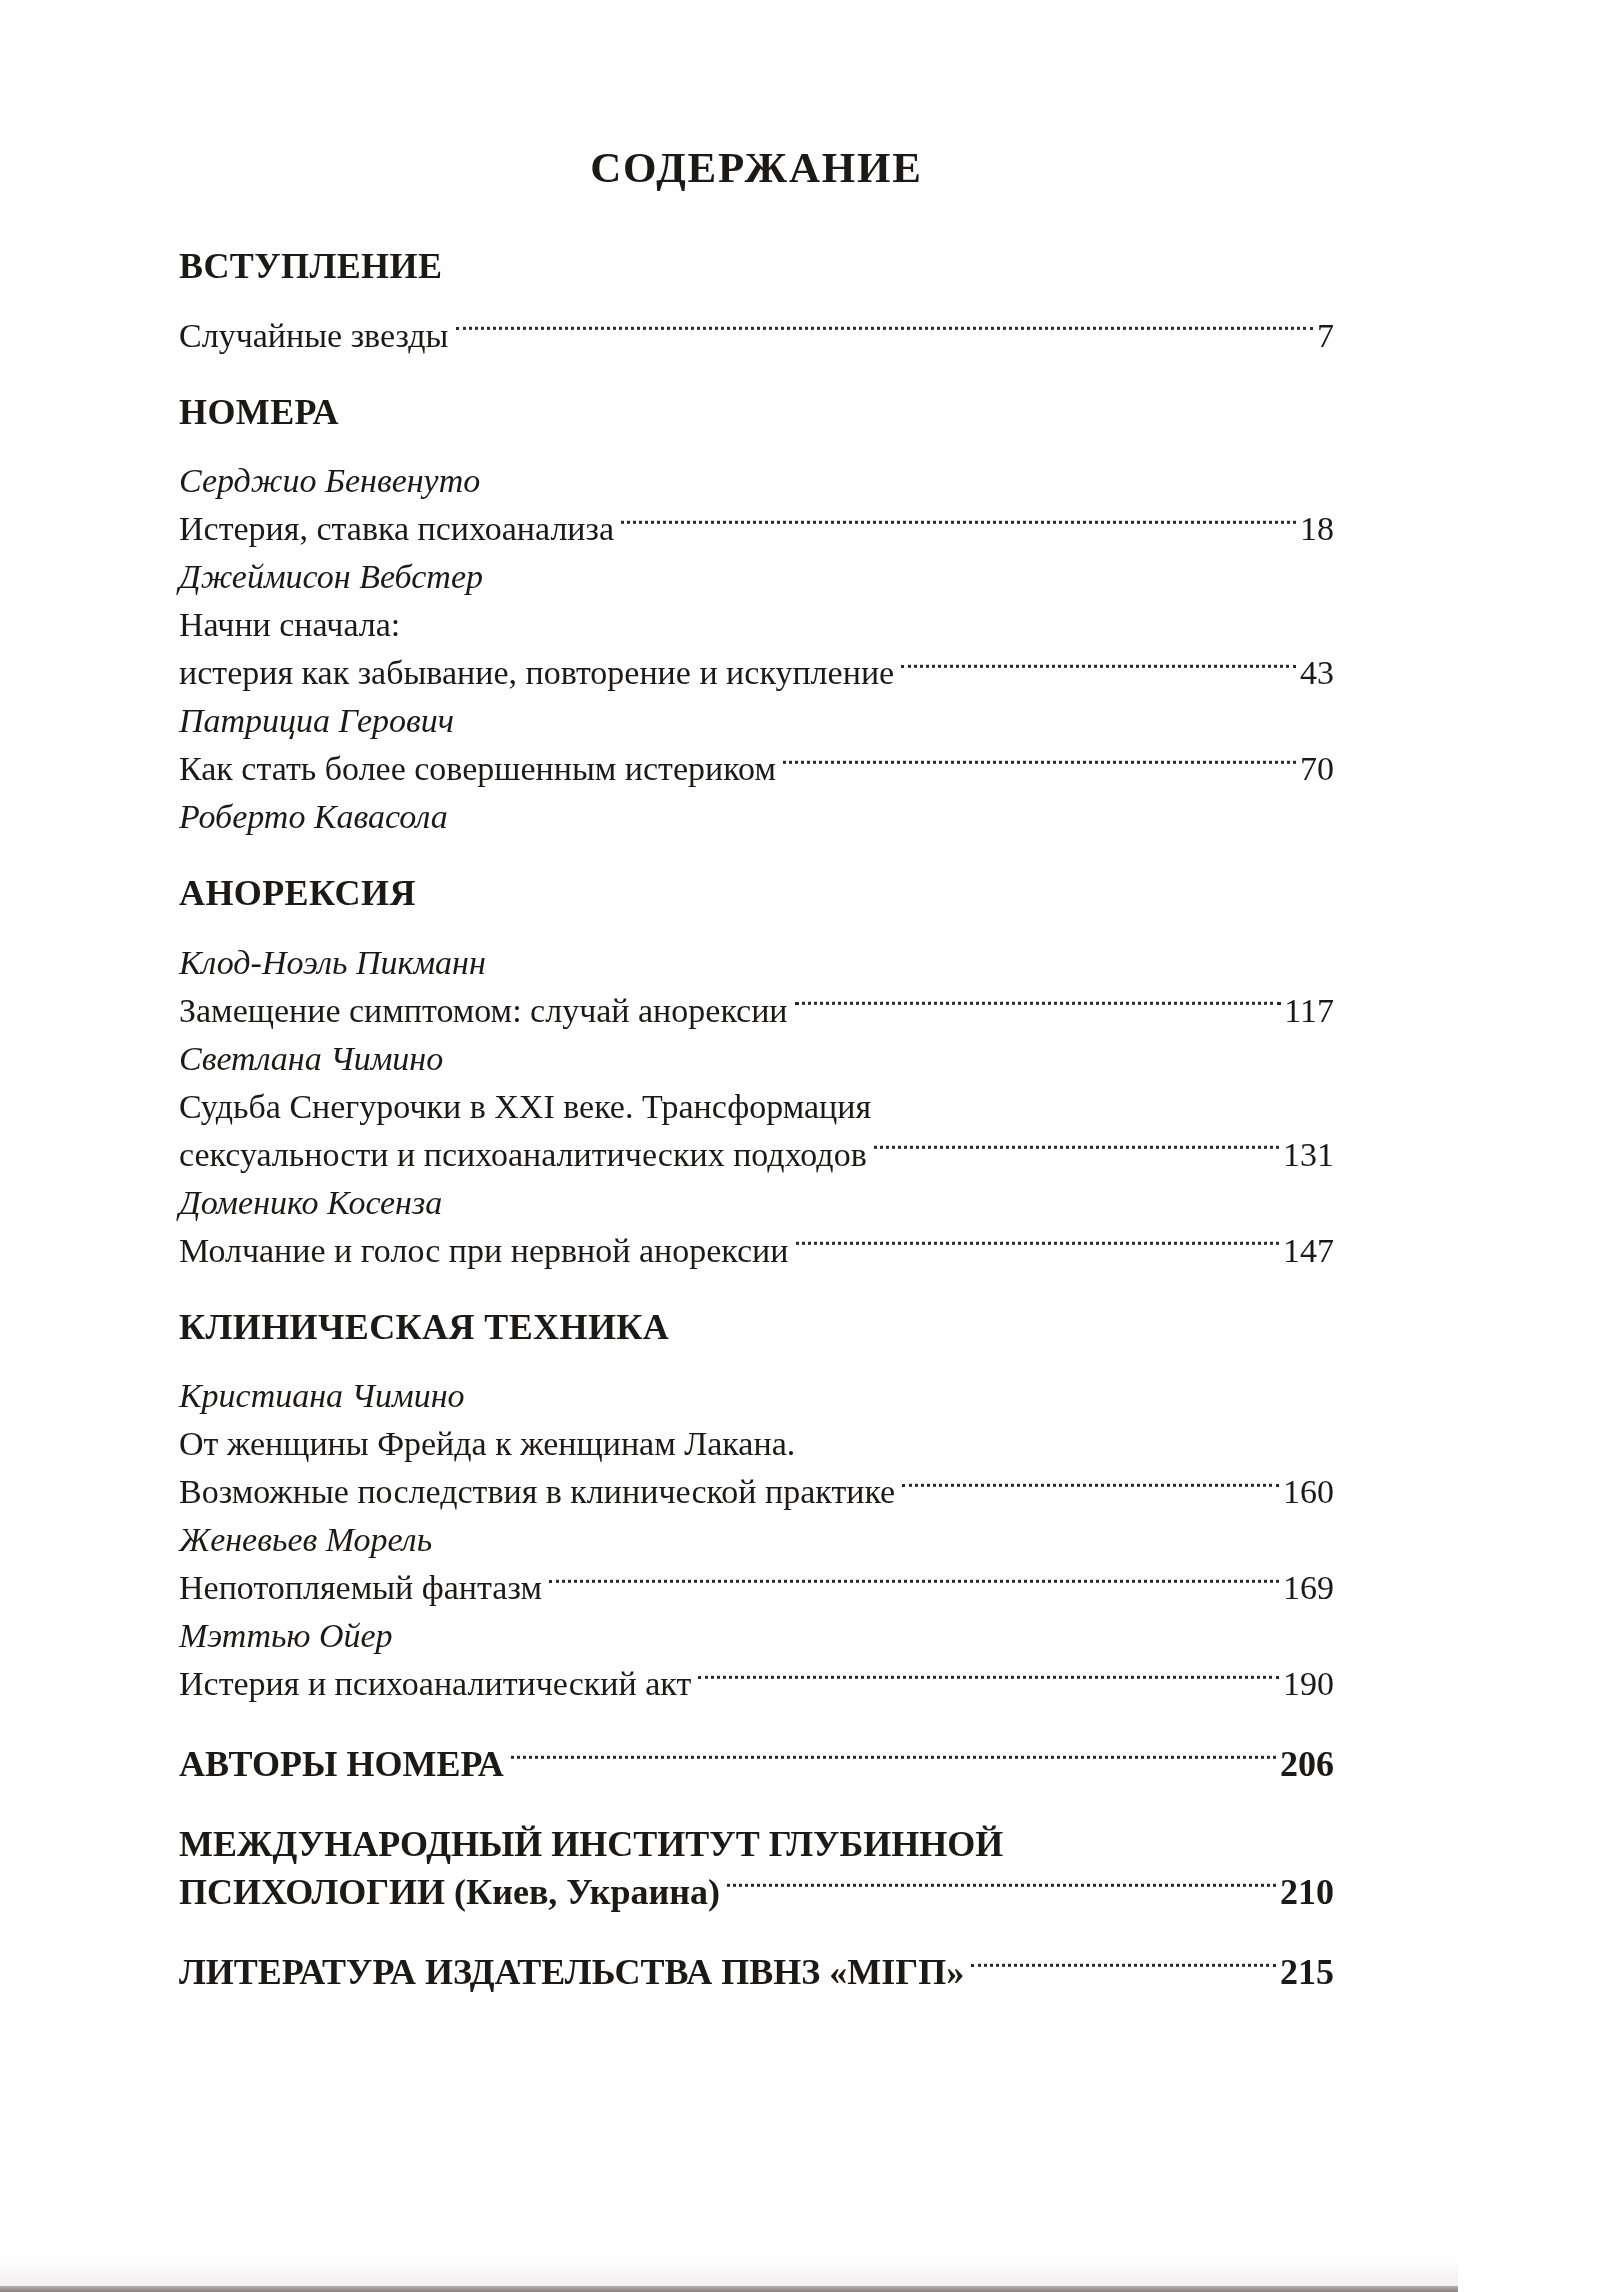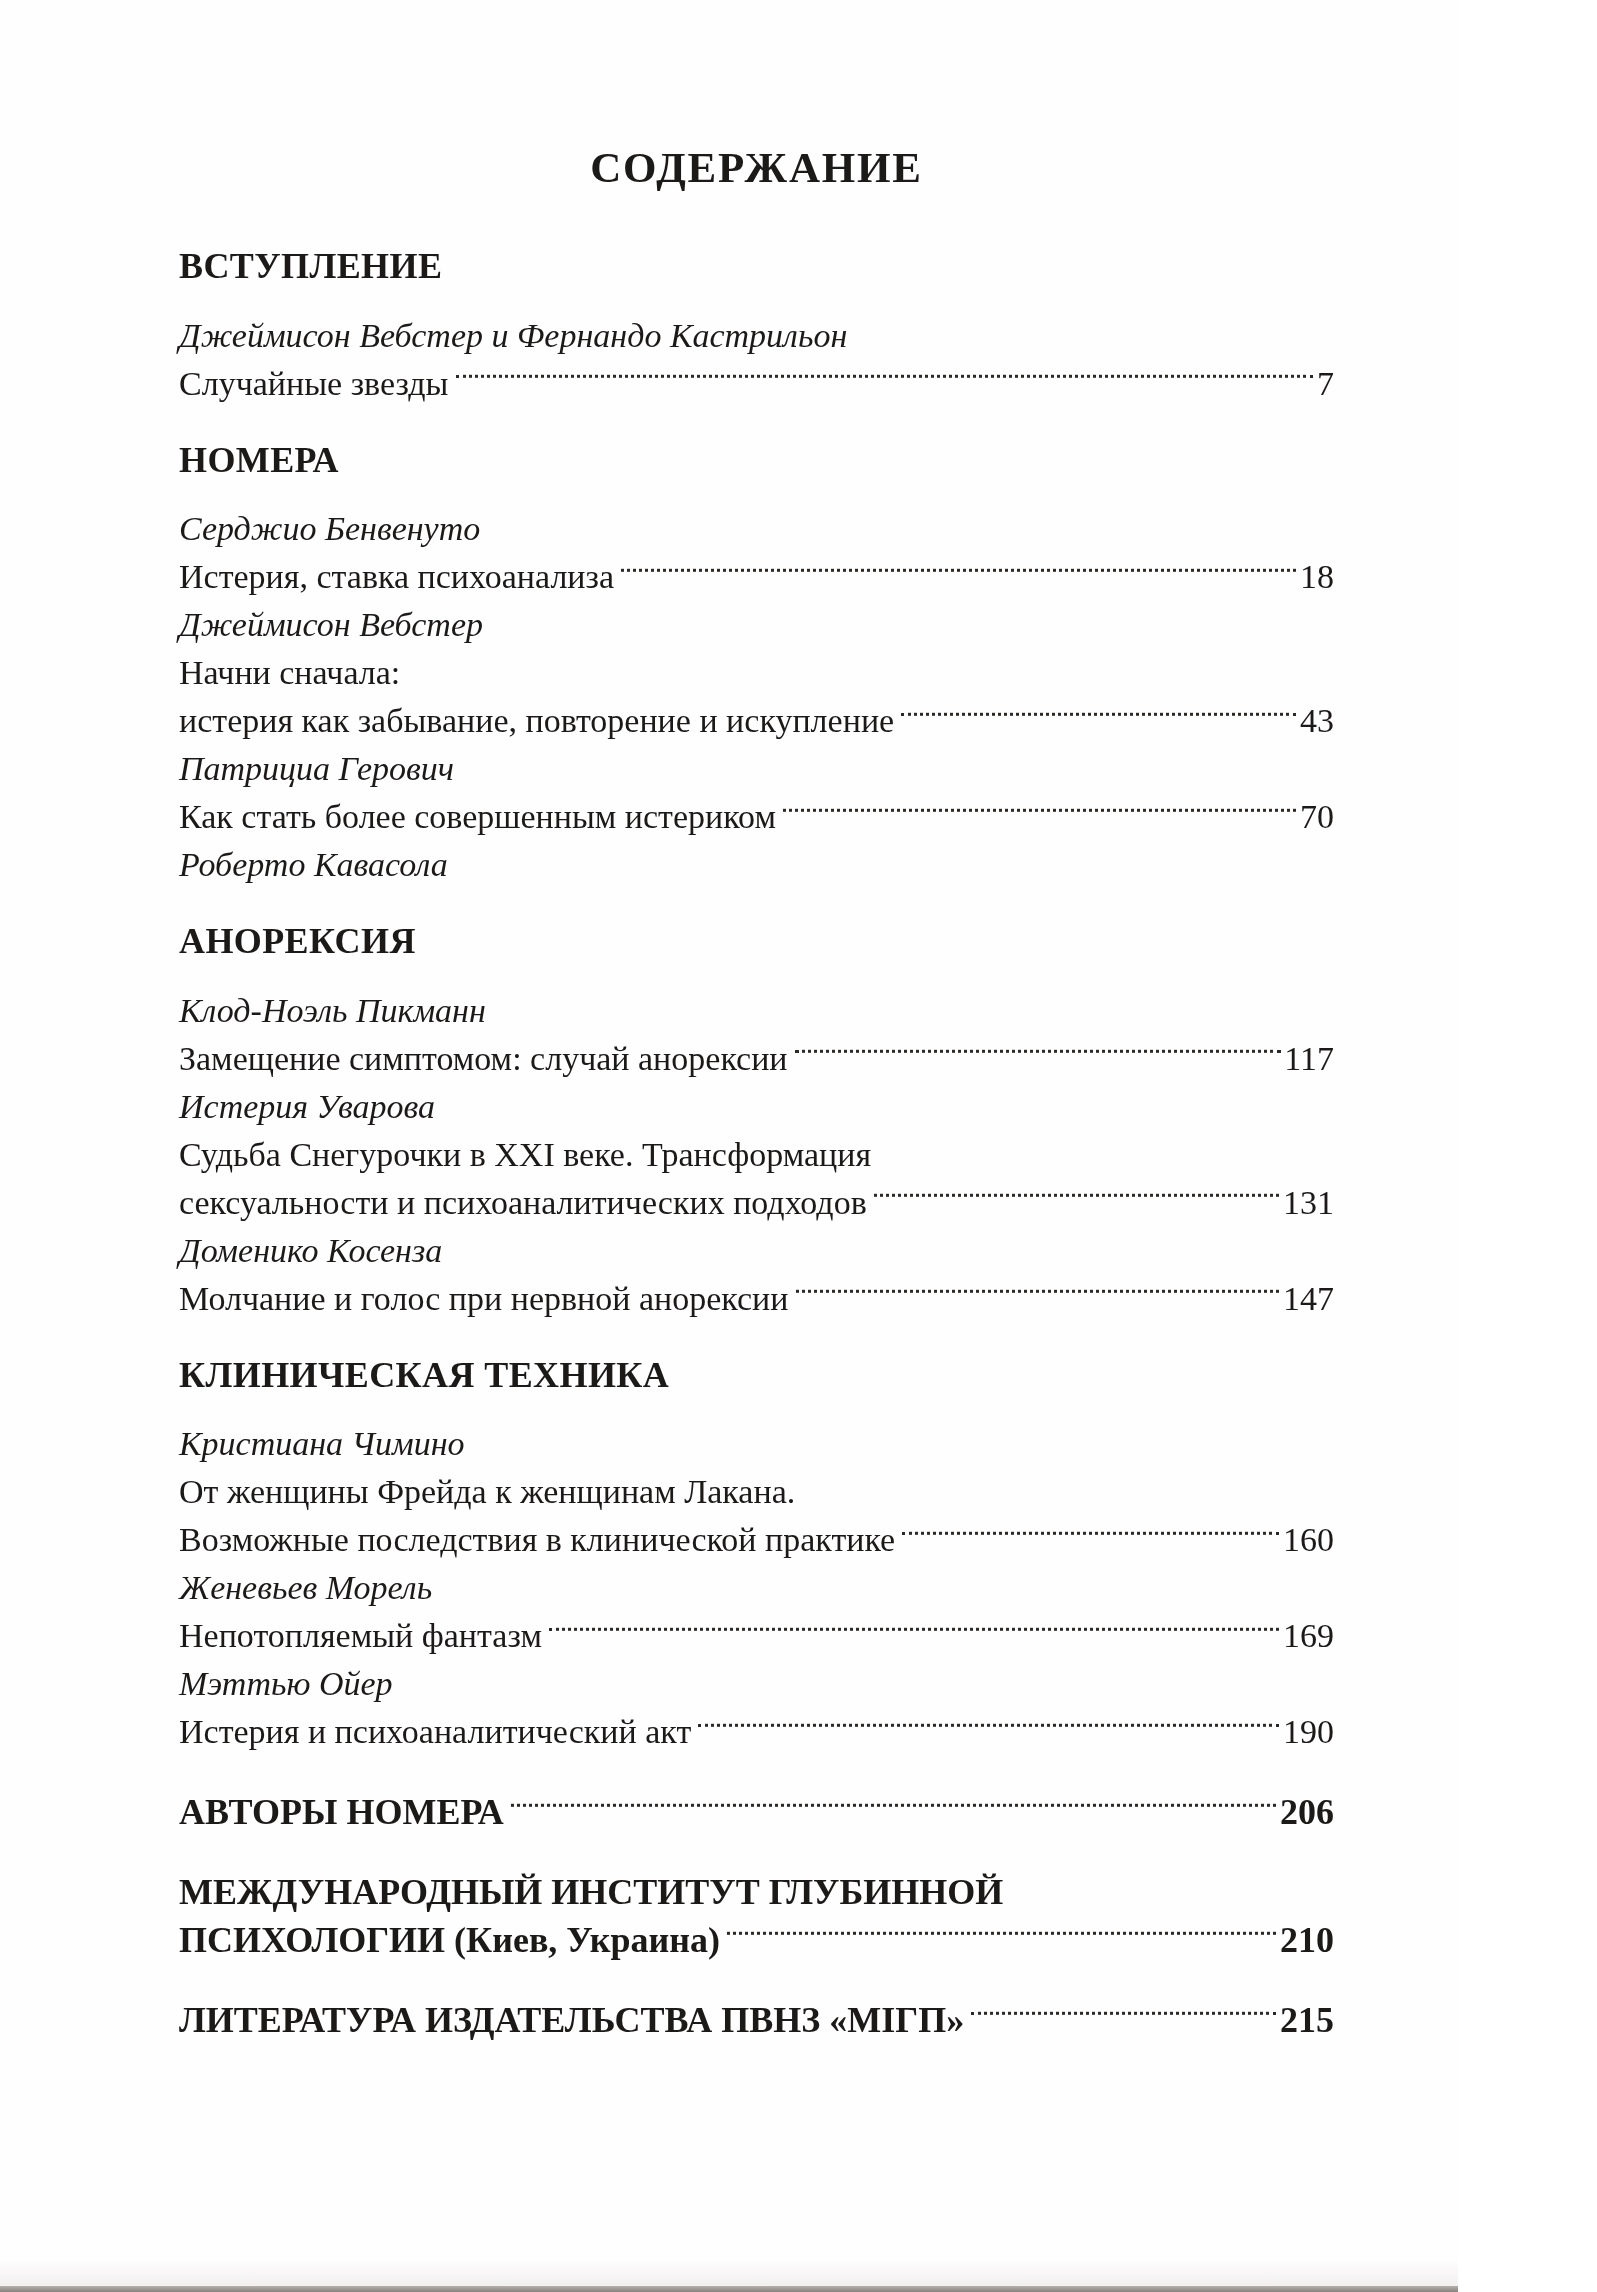--- a/index.html
+++ b/index.html
@@ -79,21 +79,20 @@
 </head>
 <body>
 
 <div class="page">
   <div class="content">
 
     <div class="doc-title">СОДЕРЖАНИЕ</div>
 
     <div class="section-heading">ВСТУПЛЕНИЕ</div>
     <div class="entry">
-      <div class="author">Джеймисон Вебстер и Фернандо Кастрильон</div>
       <div class="line dotted-row">
         <span class="txt">Случайные звезды</span>
         <span class="leader"></span>
         <span class="pagenum">7</span>
       </div>
     </div>
 
     <div class="section-heading">НОМЕРА</div>
     <div class="entry">
       <div class="author">Серджио Бенвенуто</div>
@@ -127,21 +126,21 @@
     <div class="section-heading">АНОРЕКСИЯ</div>
     <div class="entry">
       <div class="author">Клод-Ноэль Пикманн</div>
       <div class="line dotted-row">
         <span class="txt">Замещение симптомом: случай анорексии</span>
         <span class="leader"></span>
         <span class="pagenum">117</span>
       </div>
     </div>
     <div class="entry">
-      <div class="author">Истерия Уварова</div>
+      <div class="author">Светлана Чимино</div>
       <div class="line">Судьба Снегурочки в XXI веке. Трансформация</div>
       <div class="line dotted-row">
         <span class="txt">сексуальности и психоаналитических подходов</span>
         <span class="leader"></span>
         <span class="pagenum">131</span>
       </div>
     </div>
     <div class="entry">
       <div class="author">Доменико Косенза</div>
       <div class="line dotted-row">

